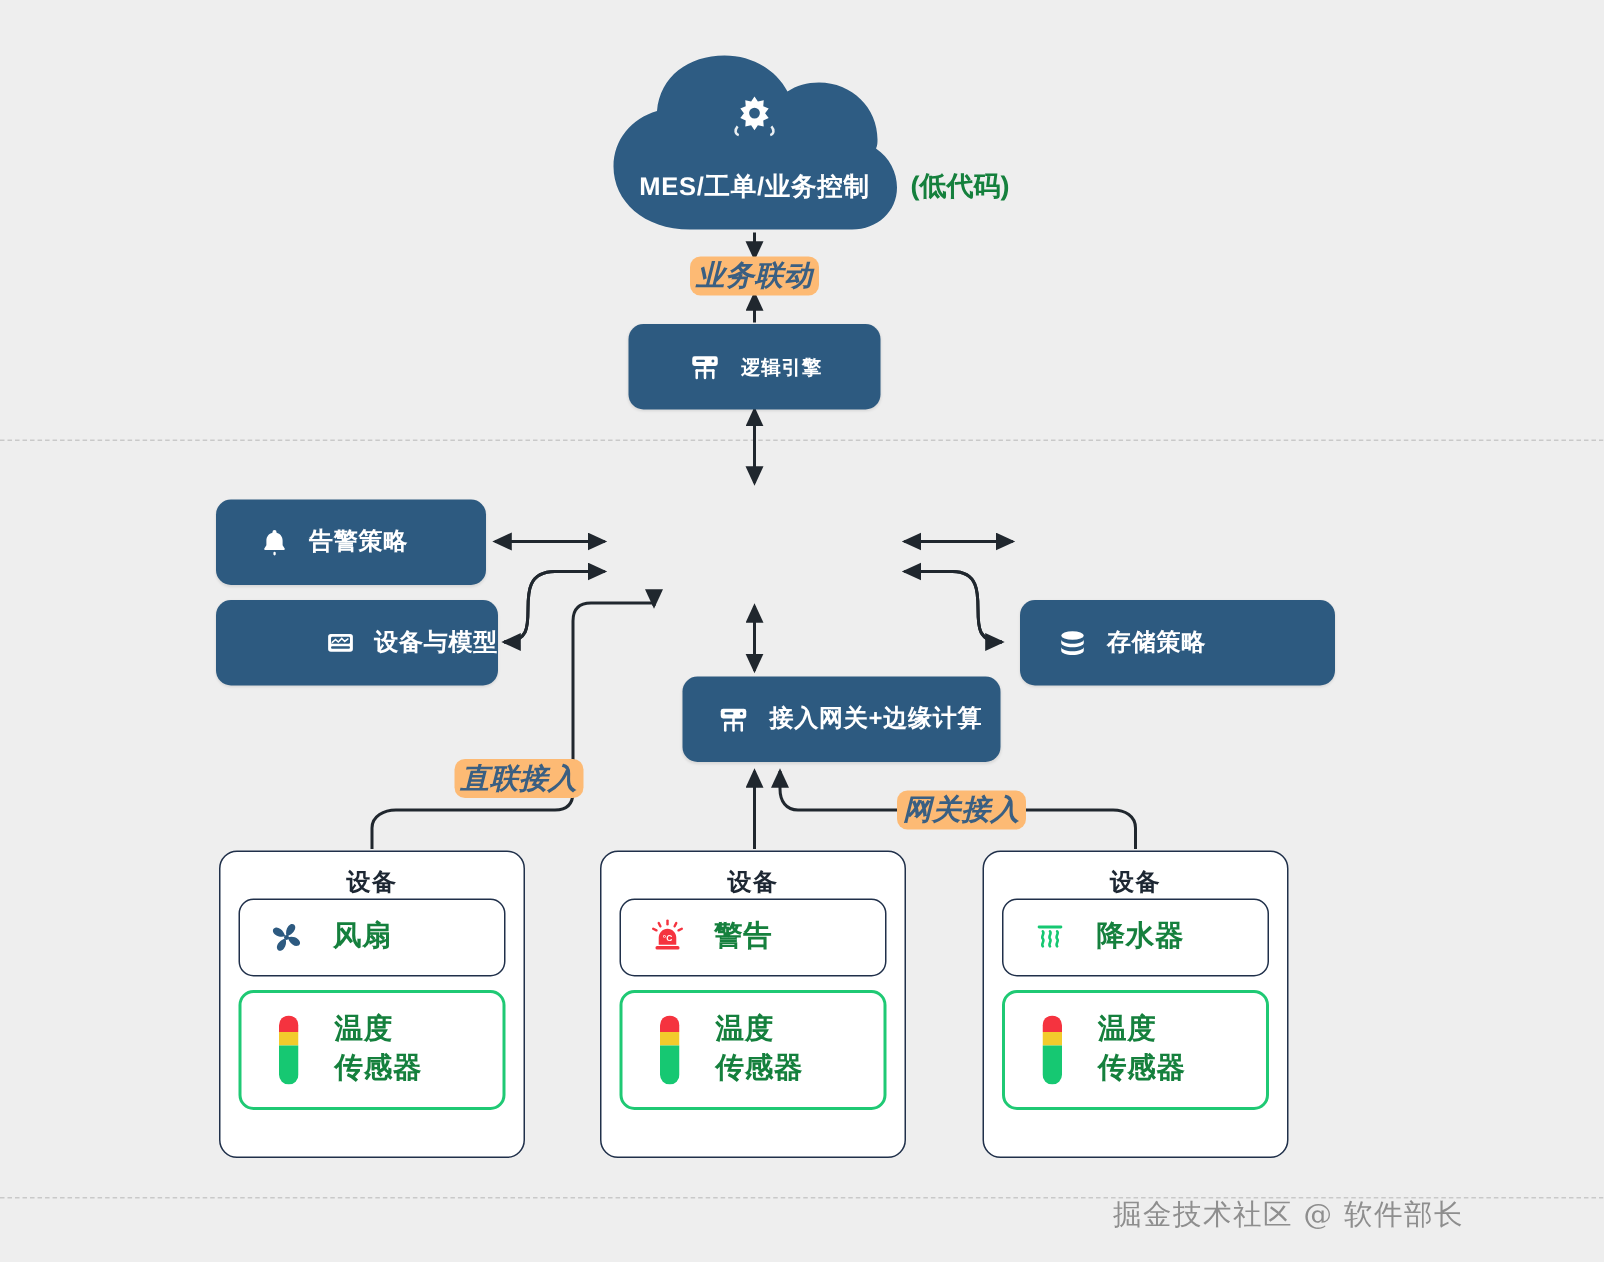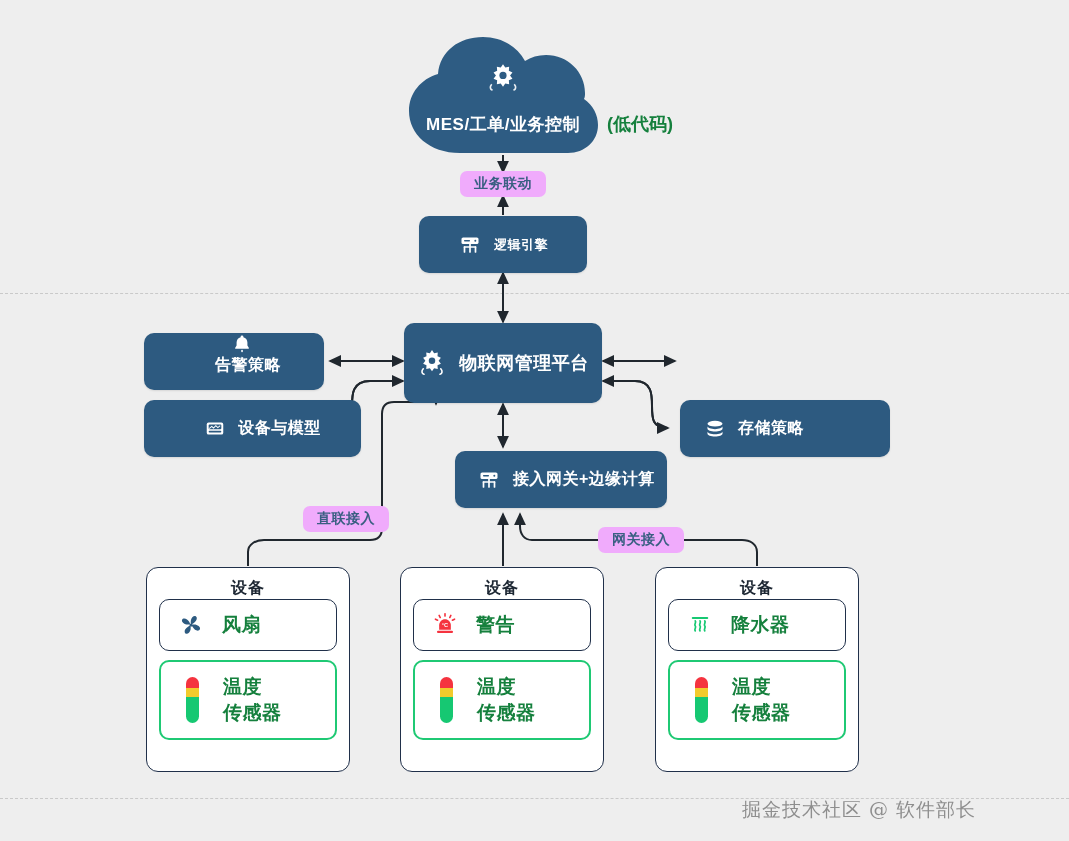--- a/index.html
+++ b/index.html
@@ -80,30 +80,31 @@
     left: 607px; top: 112px;
     font-size: 18px;
     font-weight: bold;
     color: #15803d;
     white-space: nowrap;
   }
 
   
   .wire-pill {
     position: absolute;
-    background: #f0abfc;
+    background: #fdba74;
     border-radius: 7px;
     color: #3a5f82;
-    font-size: 14px;
+    font-size: 19px;
     font-weight: bold;
     display: flex;
     align-items: center;
     justify-content: center;
     white-space: nowrap;
     letter-spacing: .5px;
+    font-style: italic;
   }
 
   
   .device-card {
     position: absolute;
     box-sizing: border-box;
     background: #ffffff;
     border: 1.6px solid #20304a;
     border-radius: 12px;
     padding: 10px 12px 12px 12px;
@@ -272,45 +273,32 @@
           <path d="M12 11v8"></path>
             <path d="M6.5 14v5"></path>
             <path d="M17.5 14v5"></path>
           <path d="M6.5 14h11"></path>
         </g>
       </svg>
     </span>
     <span class="lbl">逻辑引擎</span>
   </div>
 
-  <div class="node" style="left:404px; top:323px; width:198px; height:80px; font-size:18px;">
-    <span class="ico">
-      <svg width="30" height="30" viewBox="0 0 24 24">
-        <path fill="#ffffff" d="M12 1.6l1.7 2.5 2.9-.6-.2 3 2.7 1.2-1.8 2.4 1.8 2.4-2.7 1.2.2 3-2.9-.6L12 18.6l-1.7-2.5-2.9.6.2-3-2.7-1.2 1.8-2.4-1.8-2.4 2.7-1.2-.2-3 2.9.6z"></path>
-        <circle cx="12" cy="10.1" r="2.6" fill="#2d5a80"></circle>
-        <g stroke="#ffffff" stroke-width="1.3" fill="none" stroke-linecap="round">
-          <path d="M5 16.6c-1.6 1.8-1.3 3.8.6 4.4"></path>
-          <path d="M19 16.6c1.6 1.8 1.3 3.8-.6 4.4"></path>
-        </g>
-      </svg>
-    </span>
-    <span class="lbl">物联网管理平台</span>
-  </div>
-
-  <div class="node" style="left:144px; top:333px; width:180px; height:57px; font-size:16px; justify-content:flex-start; padding-left:28px;flex-direction:column;">
+
+  <div class="node" style="left:144px; top:333px; width:180px; height:57px; font-size:16px; justify-content:flex-start; padding-left:28px;">
     <span class="ico">
       <svg width="22" height="22" viewBox="0 0 24 24">
         <path fill="#ffffff" d="M12 2.6a1.5 1.5 0 011.5 1.5v.5c2.6.6 4.4 2.9 4.4 5.7v3.4l1.5 2.3c.3.5 0 1.1-.6 1.1H5.2c-.6 0-.9-.6-.6-1.1l1.5-2.3V10.3c0-2.8 1.8-5.1 4.4-5.7v-.5A1.5 1.5 0 0112 2.6z"></path>
         <rect x="11.2" y="18.4" width="1.7" height="2.6" rx=".8" fill="#ffffff"></rect>
       </svg>
     </span>
     <span class="lbl">告警策略</span>
   </div>
 
-  <div class="node" style="left:144px; top:400px; width:217px; height:57px; font-size:16px; justify-content:center; padding-left:20px;">
+  <div class="node" style="left:144px; top:400px; width:188px; height:57px; font-size:16px; justify-content:flex-end; padding-left:20px;">
     <span class="ico">
       <svg width="22" height="22" viewBox="0 0 24 24">
         <rect x="3" y="5" width="18" height="13" rx="2" fill="#ffffff"></rect>
         <rect x="5.1" y="7.1" width="13.8" height="5.1" rx="1" fill="#2d5a80"></rect>
         <path d="M6 11.2l2.4-2.1 2 1.8 2.5-2.6 2.2 2.2 2.3-1.8" stroke="#ffffff" stroke-width="1.1" fill="none" stroke-linecap="round"></path>
         <rect x="5.1" y="14" width="13.8" height="1.8" rx=".9" fill="#2d5a80"></rect>
       </svg>
     </span>
     <span class="lbl">设备与模型</span>
   </div>

